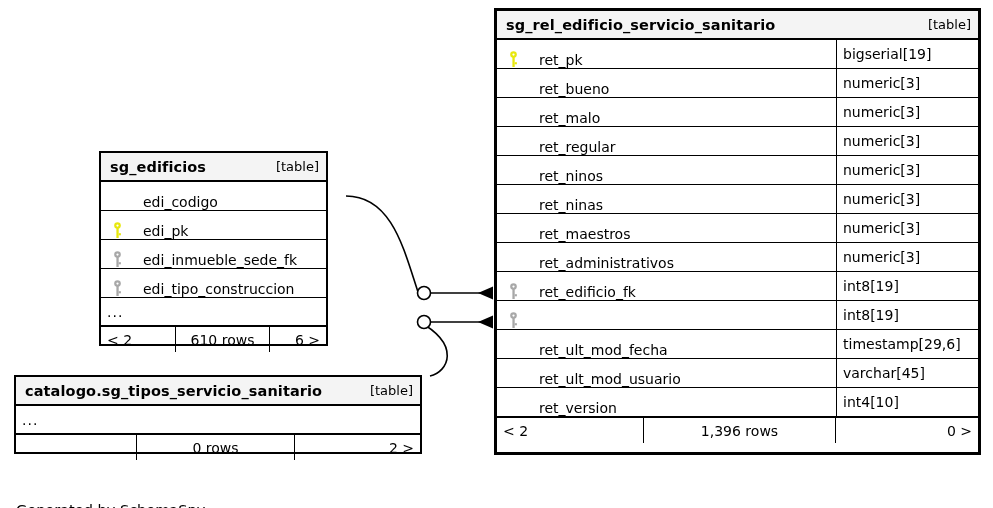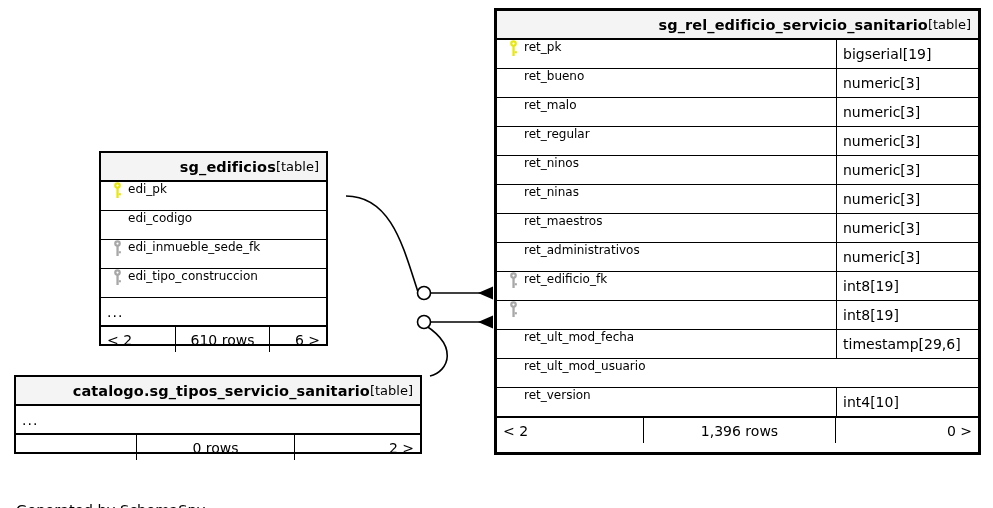--- a/index.html
+++ b/index.html
@@ -38,21 +38,21 @@
     box-sizing: border-box;
     border: 2px solid #000000;
   }
   .table-box.heavy {
     border-width: 3px;
   }
 
   .tbl-header {
     display: flex;
     align-items: center;
-    justify-content: flex-end;
+    justify-content: space-between;
     background: #f4f4f4;
     border-bottom: 2px solid #000000;
     box-sizing: border-box;
     height: 29px;
     padding: 0 7px 0 9px;
   }
   .tbl-title {
     font-weight: bold;
     font-size: 14.5px;
     letter-spacing: 0.1px;
@@ -69,25 +69,26 @@
     height: 29px;
     border-bottom: 1.5px solid #000000;
     box-sizing: border-box;
   }
   .col-row:last-of-type {
     border-bottom: none;
   }
   .col-name {
     flex: 1 1 auto;
     display: flex;
-    align-items: flex-start;
+    align-items: flex-end;
     padding-left: 8px;
-    font-size: 12px;
+    font-size: 14px;
     white-space: nowrap;
     overflow: hidden;
+    gap: 15px;
   }
   .col-type {
     flex: 0 0 auto;
     display: flex;
     align-items: center;
     padding-left: 6px;
     font-size: 14px;
     border-left: 1.5px solid #000000;
     box-sizing: border-box;
     white-space: nowrap;
@@ -307,20 +308,21 @@
         <span>ret_ult_mod_fecha</span>
       </div>
       <div class="col-type">timestamp[29,6]</div>
     </div>
 
     <div class="col-row">
       <div class="col-name">
         <span class="key-slot"></span>
         <span>ret_ult_mod_usuario</span>
       </div>
+      <div class="col-type">varchar[45]</div>
     </div>
 
     <div class="col-row">
       <div class="col-name">
         <span class="key-slot"></span>
         <span>ret_version</span>
       </div>
       <div class="col-type">int4[10]</div>
     </div>
 
@@ -332,36 +334,36 @@
   </div>
 
   <div class="table-box" id="tbl-edificios">
     <div class="tbl-header">
       <span class="tbl-title">sg_edificios</span>
       <span class="tbl-tag">[table]</span>
     </div>
 
     <div class="col-row">
       <div class="col-name">
+        <span class="key-slot"></span>
+        <span>edi_codigo</span>
+      </div>
+    </div>
+
+    <div class="col-row">
+      <div class="col-name">
         <span class="key-slot">
           <svg width="9" height="17" viewBox="0 0 9 17">
               <circle cx="4.5" cy="3.6" r="3.3" fill="#e8e80d"></circle>
               <circle cx="4.5" cy="3.6" r="1.1" fill="#ffffff"></circle>
               <rect x="3.4" y="5.6" width="2.3" height="10.4" fill="#e8e80d"></rect>
               <rect x="5.7" y="11.2" width="2.2" height="2.1" fill="#e8e80d"></rect>
             </svg>
         </span>
         <span>edi_pk</span>
-      </div>
-    </div>
-
-    <div class="col-row">
-      <div class="col-name">
-        <span class="key-slot"></span>
-        <span>edi_codigo</span>
       </div>
     </div>
 
     <div class="col-row">
       <div class="col-name">
         <span class="key-slot">
           <svg width="9" height="17" viewBox="0 0 9 17">
               <circle cx="4.5" cy="3.6" r="3.3" fill="#a8a8a8"></circle>
               <circle cx="4.5" cy="3.6" r="1.1" fill="#ffffff"></circle>
               <rect x="3.4" y="5.6" width="2.3" height="10.4" fill="#a8a8a8"></rect>

